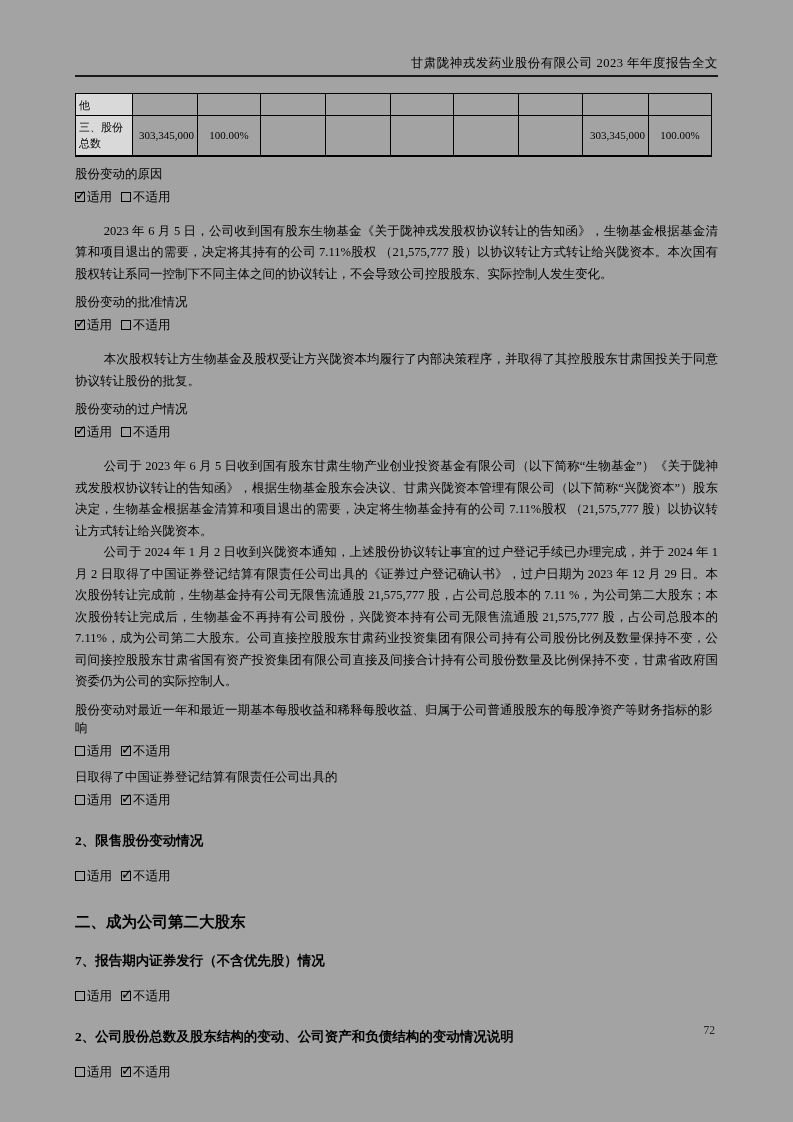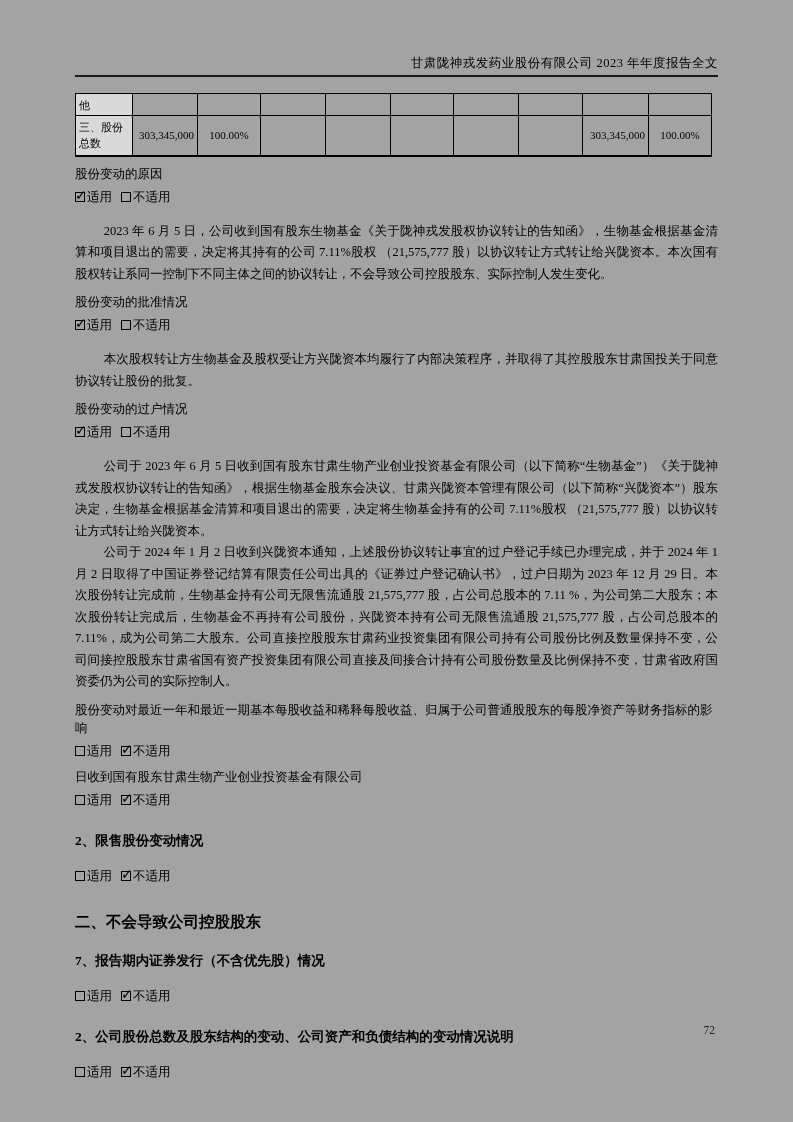--- a/index.html
+++ b/index.html
@@ -124,31 +124,31 @@
       <span class="cbgroup"><span class="cb checked"></span><span>适用</span></span><span class="cbgroup"><span class="cb"></span><span>不适用</span></span>
     </div>
     <p class="body">公司于 2023 年 6 月 5 日收到国有股东甘肃生物产业创业投资基金有限公司（以下简称“生物基金”）《关于陇神戎发股权协议转让的告知函》，根据生物基金股东会决议、甘肃兴陇资本管理有限公司（以下简称“兴陇资本”）股东决定，生物基金根据基金清算和项目退出的需要，决定将生物基金持有的公司 7.11%股权 （21,575,777 股）以协议转让方式转让给兴陇资本。</p>
     <p class="body">公司于 2024 年 1 月 2 日收到兴陇资本通知，上述股份协议转让事宜的过户登记手续已办理完成，并于 2024 年 1 月 2 日取得了中国证券登记结算有限责任公司出具的《证券过户登记确认书》，过户日期为 2023 年 12 月 29 日。本次股份转让完成前，生物基金持有公司无限售流通股 21,575,777 股，占公司总股本的 7.11 %，为公司第二大股东；本次股份转让完成后，生物基金不再持有公司股份，兴陇资本持有公司无限售流通股 21,575,777 股，占公司总股本的 7.11%，成为公司第二大股东。公司直接控股股东甘肃药业投资集团有限公司持有公司股份比例及数量保持不变，公司间接控股股东甘肃省国有资产投资集团有限公司直接及间接合计持有公司股份数量及比例保持不变，甘肃省政府国资委仍为公司的实际控制人。</p>
 
     <div class="lbl">股份变动对最近一年和最近一期基本每股收益和稀释每股收益、归属于公司普通股股东的每股净资产等财务指标的影响</div>
     <div class="checkline">
       <span class="cbgroup"><span class="cb"></span><span>适用</span></span><span class="cbgroup"><span class="cb checked"></span><span>不适用</span></span>
     </div>
 
-    <div class="lbl">日收到国有股东甘肃生物产业创业投资基金有限公司</div>
+    <div class="lbl">日取得了中国证券登记结算有限责任公司出具的</div>
     <div class="checkline">
       <span class="cbgroup"><span class="cb"></span><span>适用</span></span><span class="cbgroup"><span class="cb checked"></span><span>不适用</span></span>
     </div>
 
     <div class="h3">2、限售股份变动情况</div>
     <div class="checkline">
       <span class="cbgroup"><span class="cb"></span><span>适用</span></span><span class="cbgroup"><span class="cb checked"></span><span>不适用</span></span>
     </div>
 
-    <div class="h2">二、不会导致公司控股股东</div>
+    <div class="h2">二、成为公司第二大股东</div>
 
     <div class="h3">7、报告期内证券发行（不含优先股）情况</div>
     <div class="checkline">
       <span class="cbgroup"><span class="cb"></span><span>适用</span></span><span class="cbgroup"><span class="cb checked"></span><span>不适用</span></span>
     </div>
 
     <div class="h3">2、公司股份总数及股东结构的变动、公司资产和负债结构的变动情况说明</div>
     <div class="checkline">
       <span class="cbgroup"><span class="cb"></span><span>适用</span></span><span class="cbgroup"><span class="cb checked"></span><span>不适用</span></span>
     </div>

